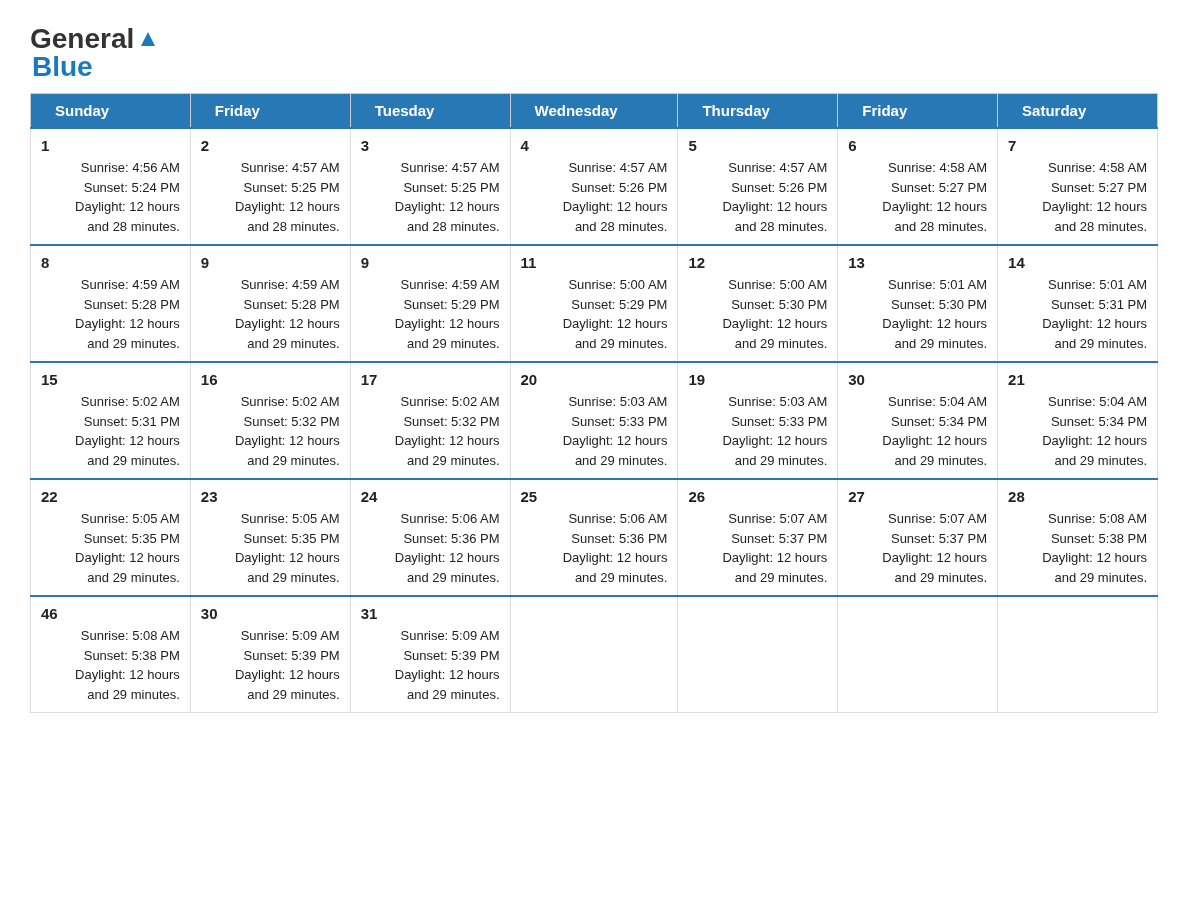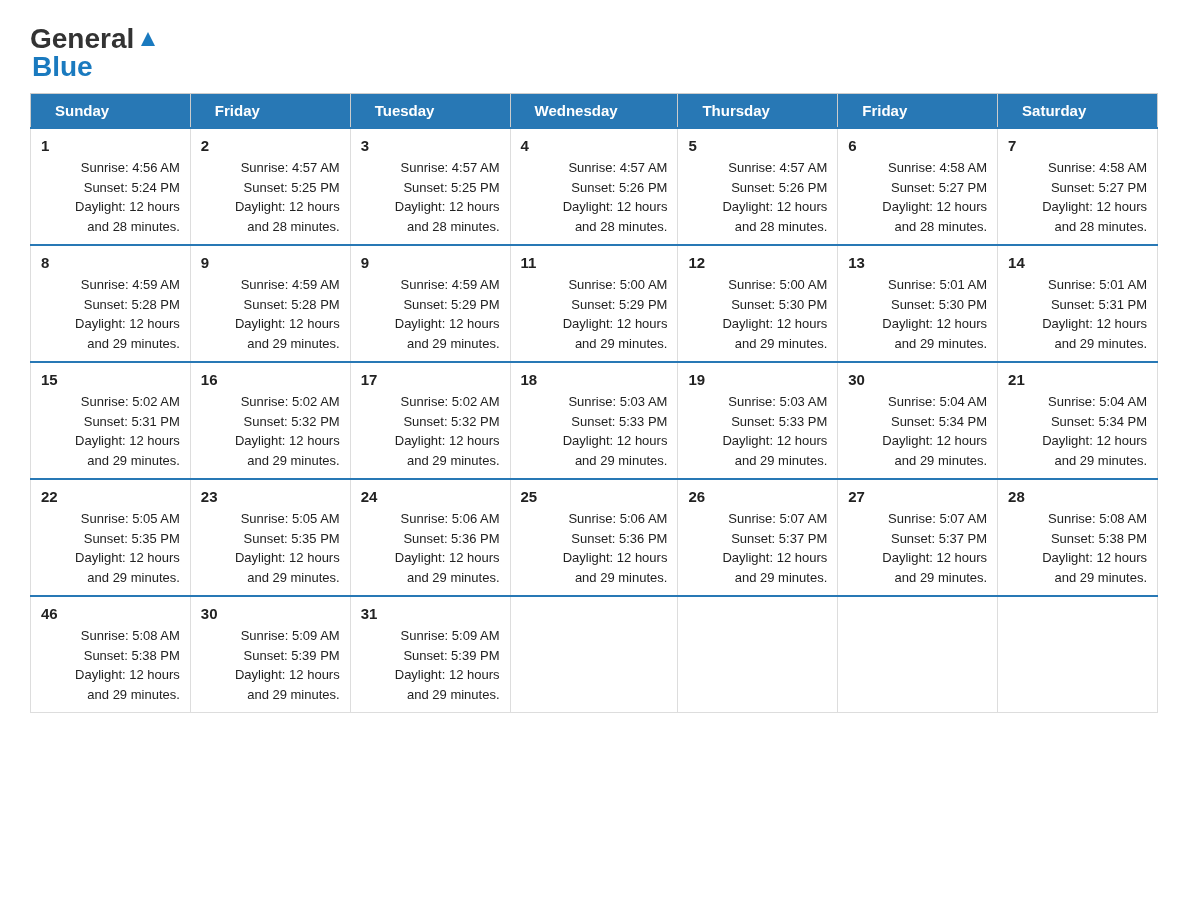--- a/index.html
+++ b/index.html
@@ -200,21 +200,21 @@
         </td>
         <td>
           <span class="day-number">16</span>
           <div class="day-info">Sunrise: 5:02 AM<br>Sunset: 5:32 PM<br>Daylight: 12 hours<br>and 29 minutes.</div>
         </td>
         <td>
           <span class="day-number">17</span>
           <div class="day-info">Sunrise: 5:02 AM<br>Sunset: 5:32 PM<br>Daylight: 12 hours<br>and 29 minutes.</div>
         </td>
         <td>
-          <span class="day-number">18</span>
+          <span class="day-number">20</span>
           <div class="day-info">Sunrise: 5:03 AM<br>Sunset: 5:33 PM<br>Daylight: 12 hours<br>and 29 minutes.</div>
         </td>
         <td>
           <span class="day-number">19</span>
           <div class="day-info">Sunrise: 5:03 AM<br>Sunset: 5:33 PM<br>Daylight: 12 hours<br>and 29 minutes.</div>
         </td>
         <td>
           <span class="day-number">30</span>
           <div class="day-info">Sunrise: 5:04 AM<br>Sunset: 5:34 PM<br>Daylight: 12 hours<br>and 29 minutes.</div>
         </td>

